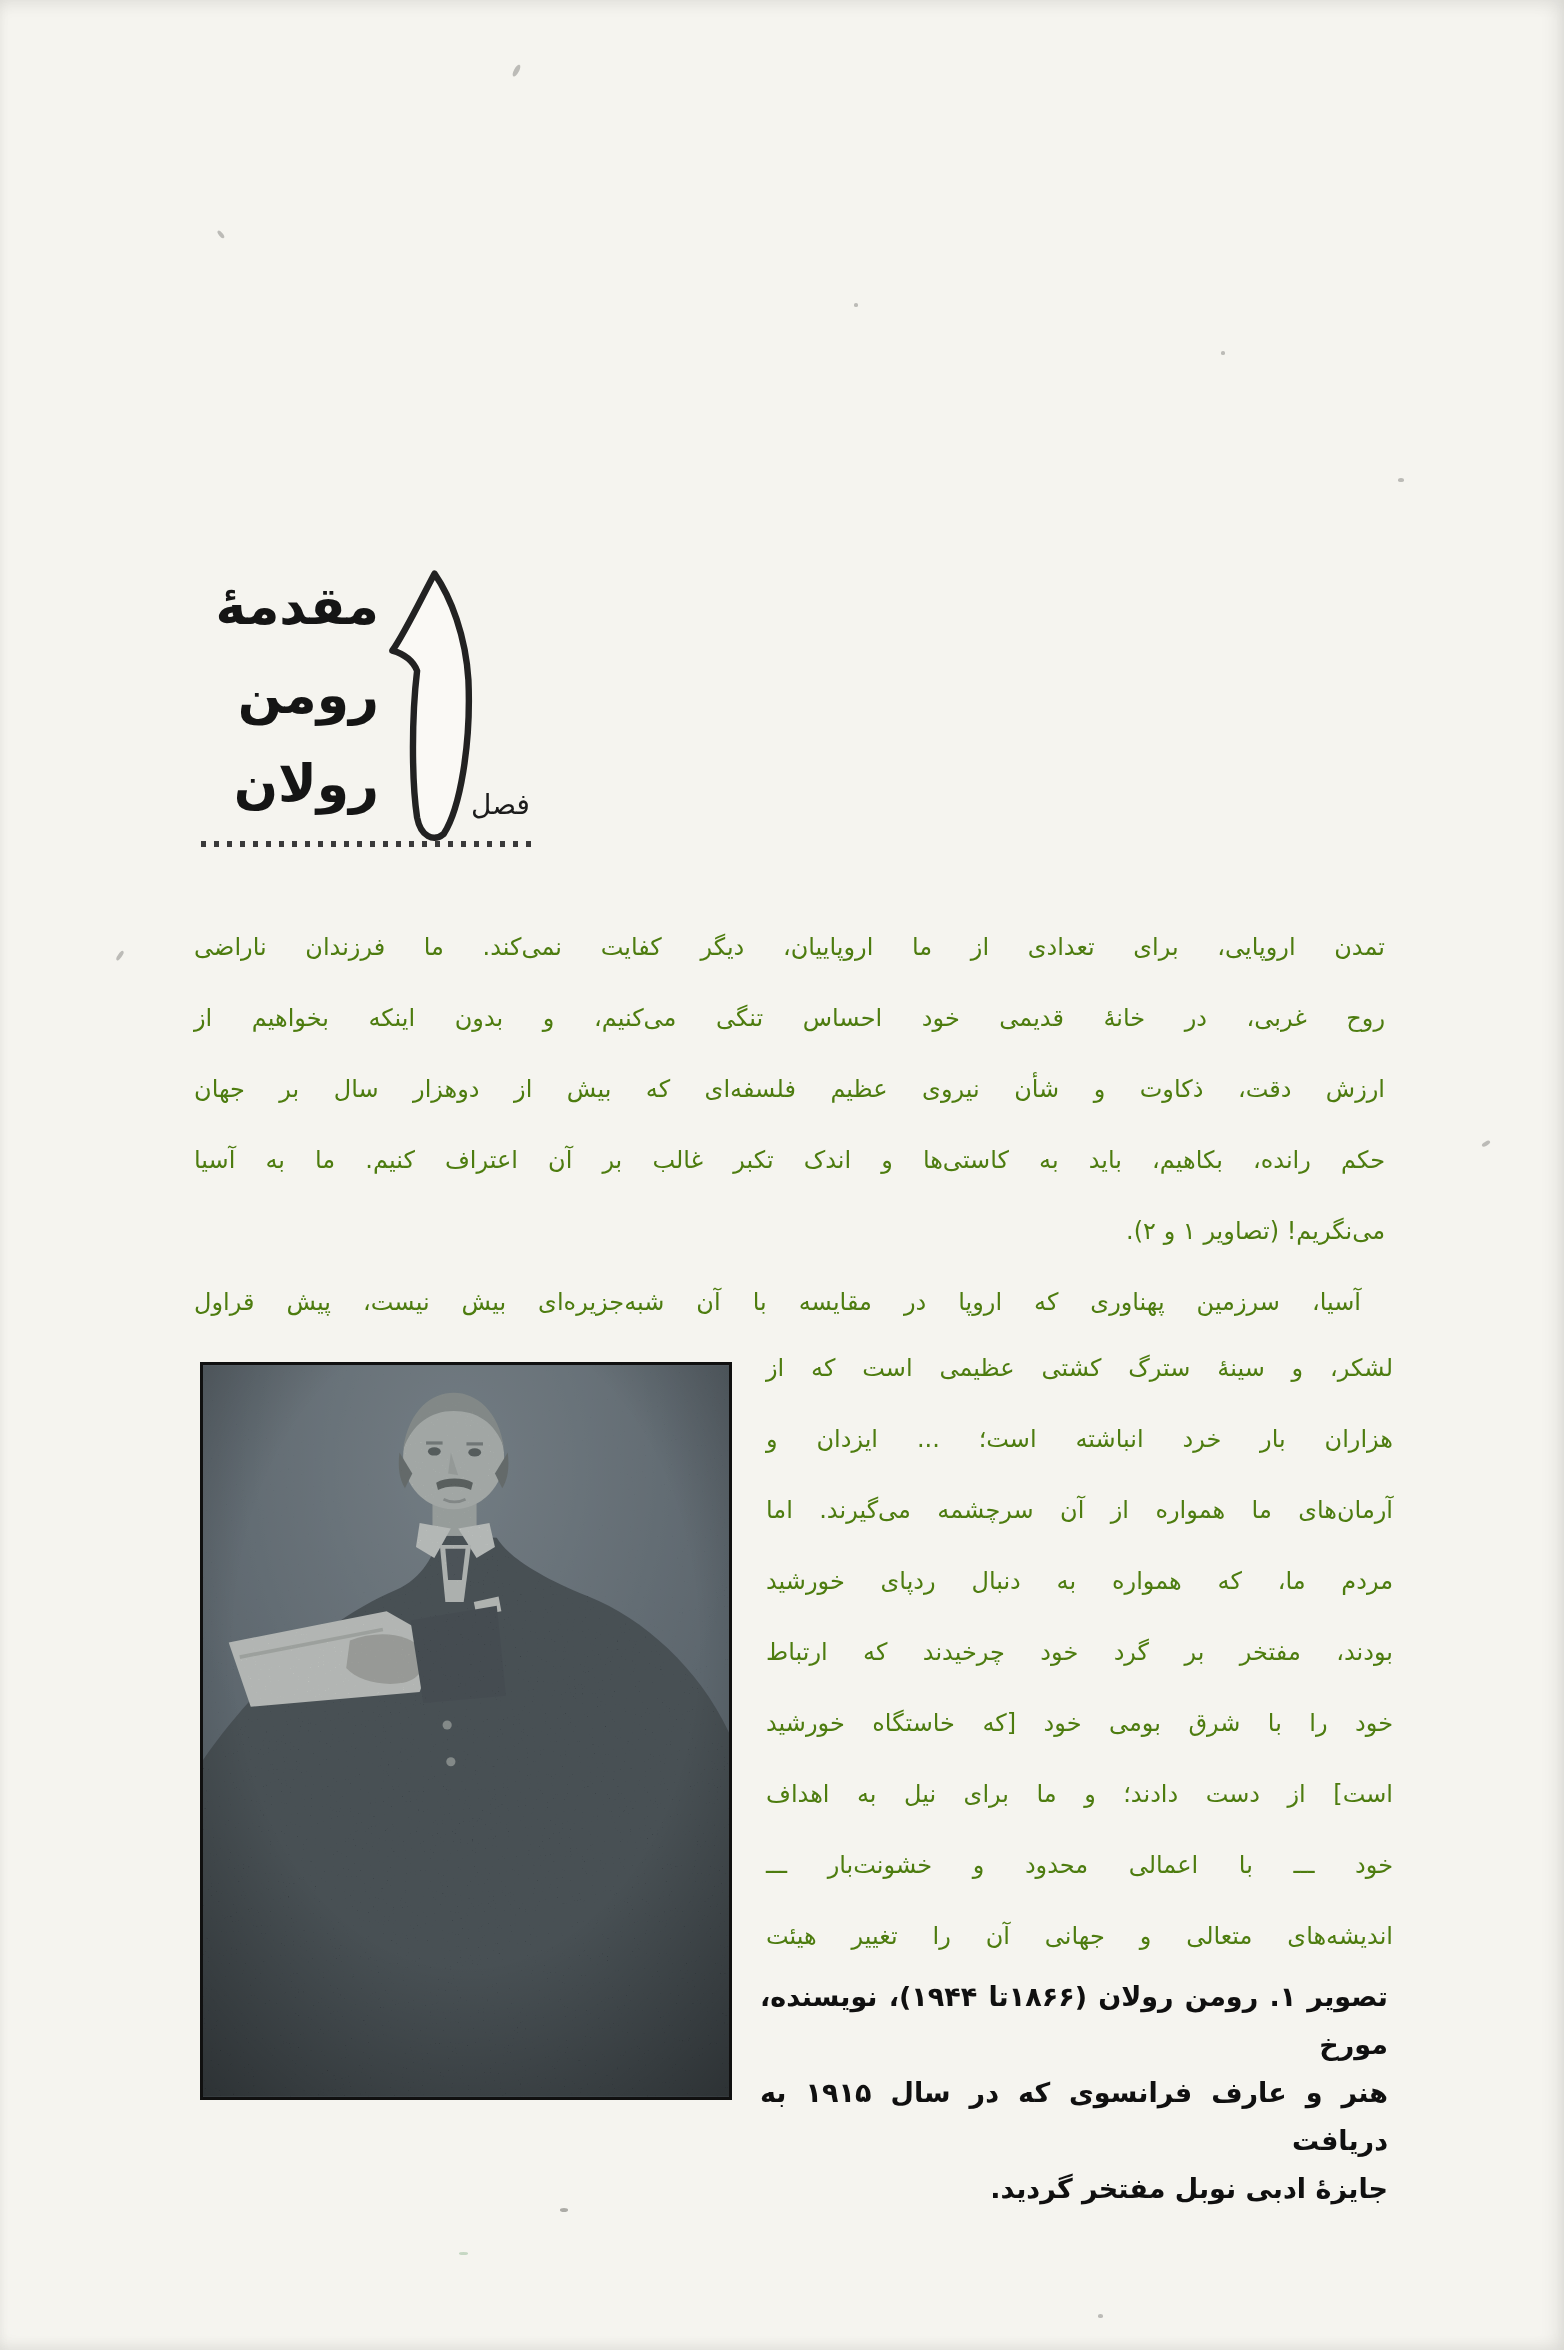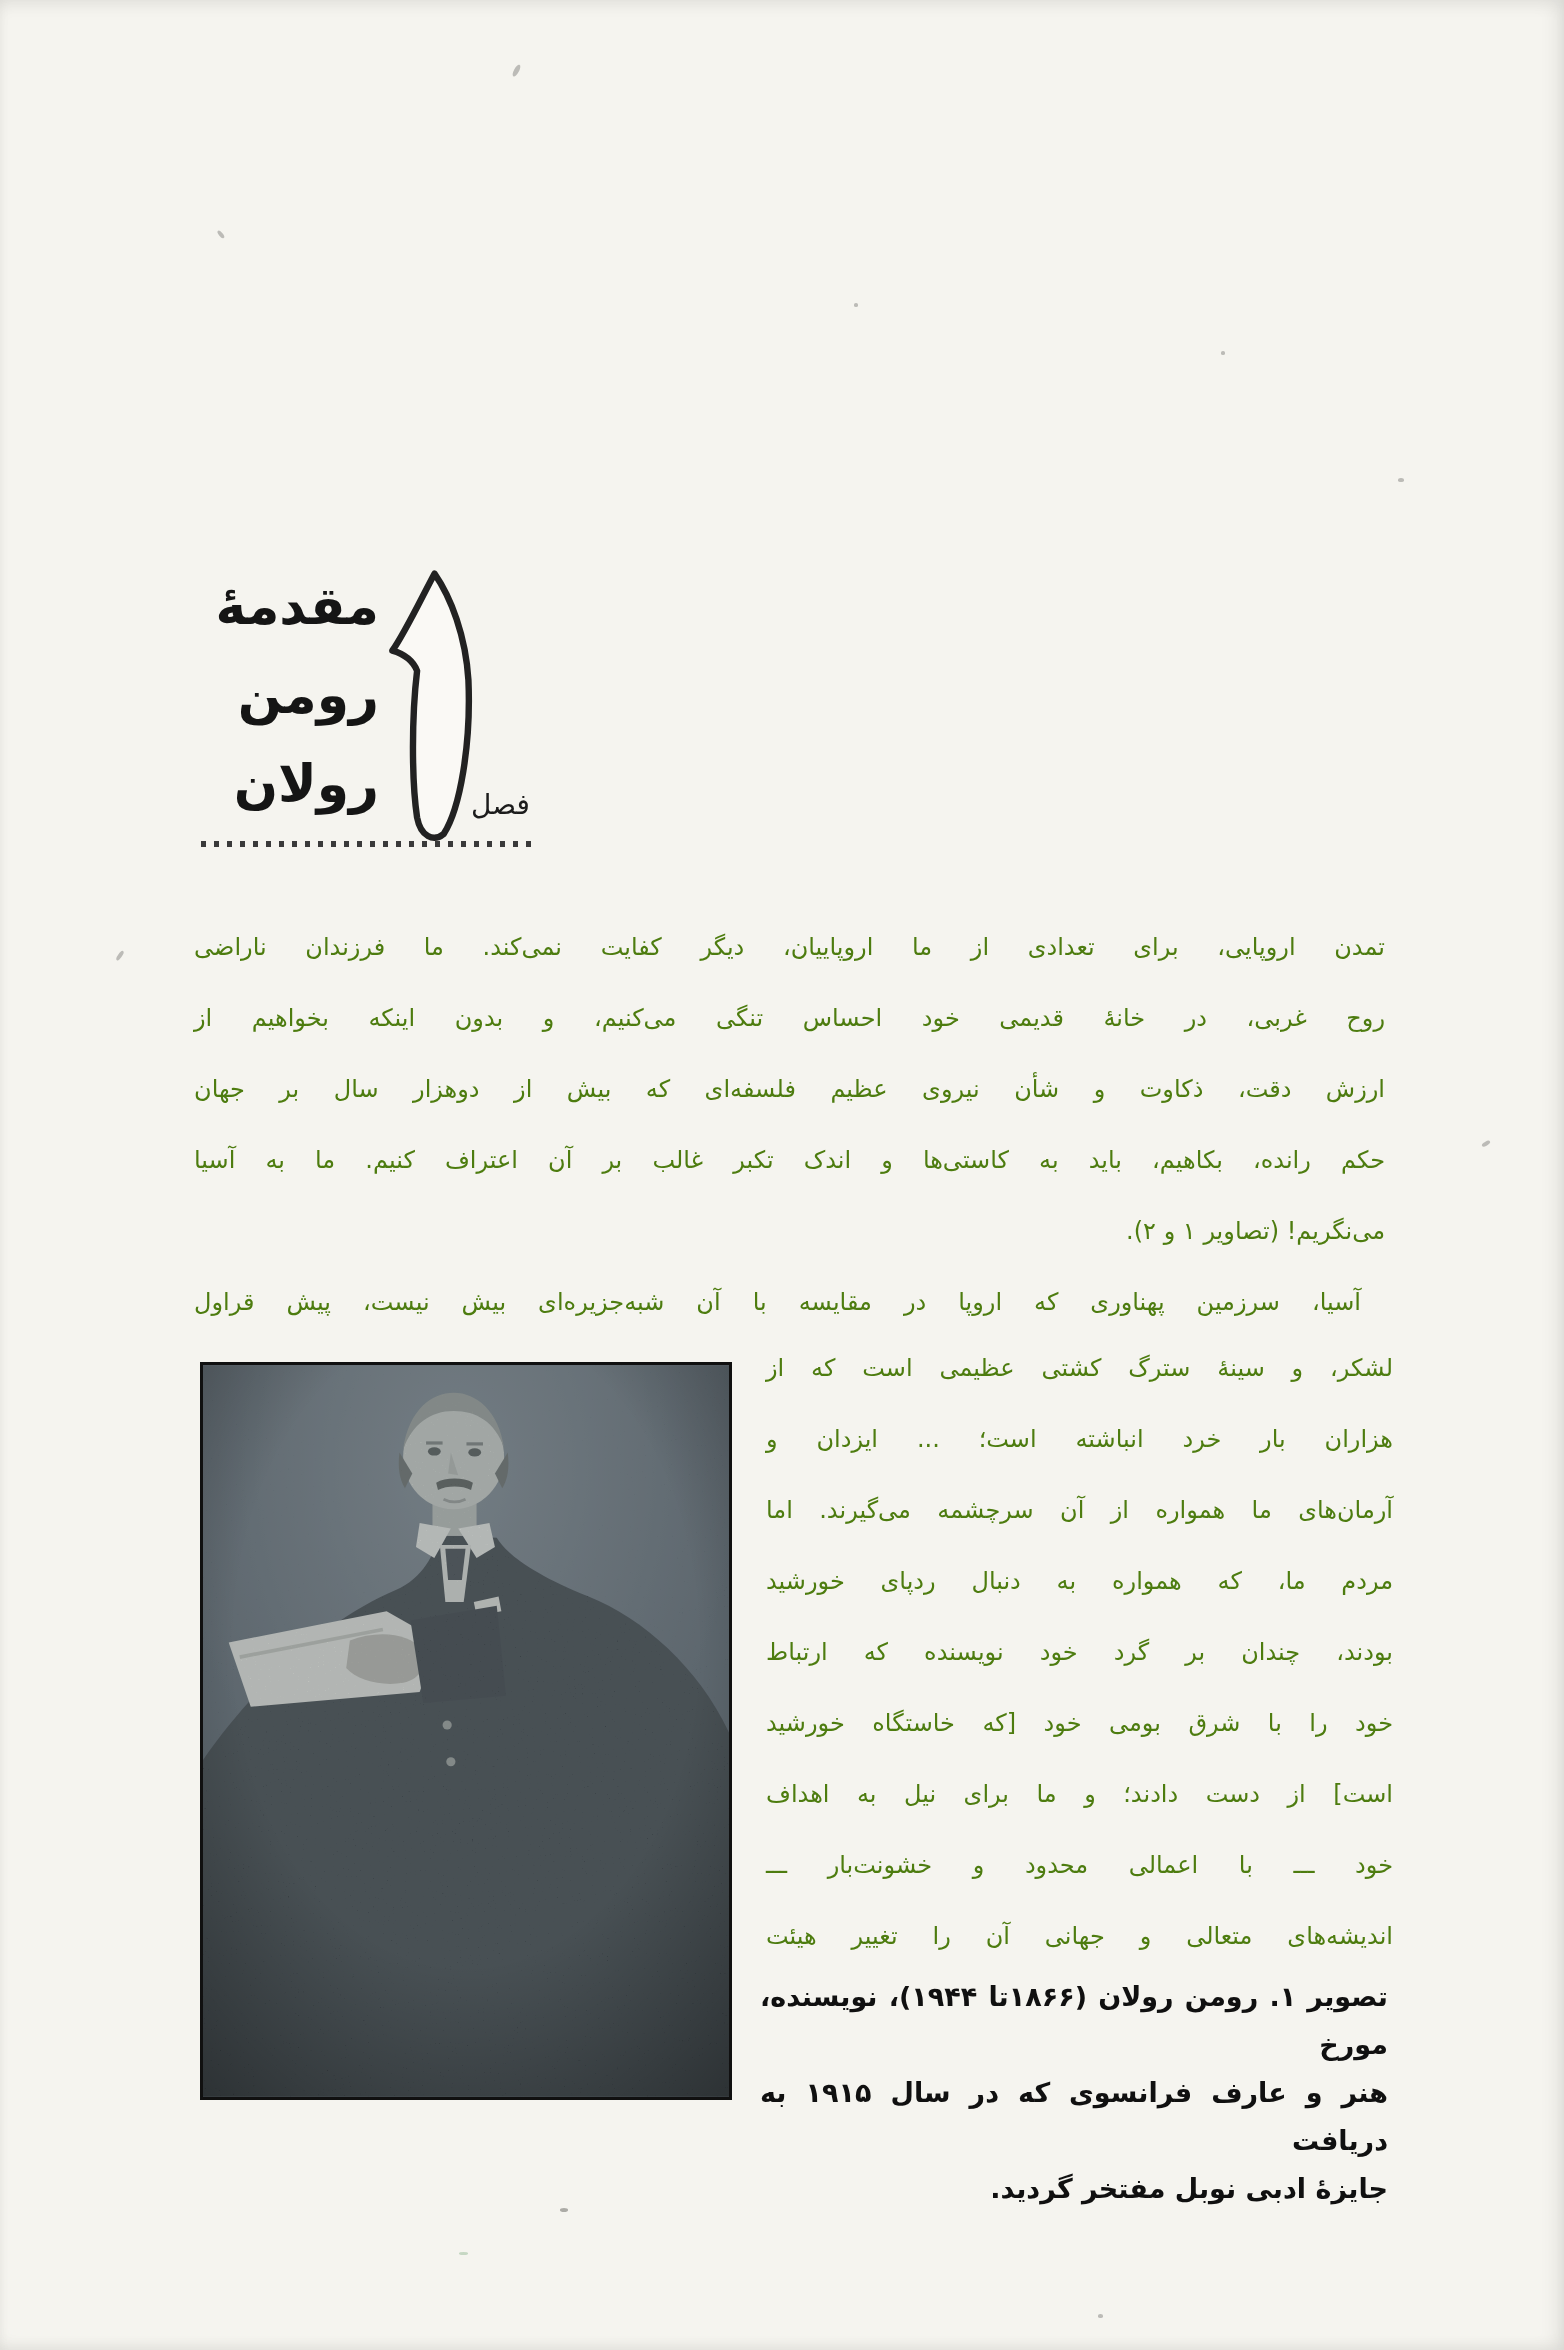--- a/index.html
+++ b/index.html
@@ -94,21 +94,21 @@
     <div class="ln">حکم رانده، بکاهیم، باید به کاستی‌ها و اندک تکبر غالب بر آن اعتراف کنیم. ما به آسیا</div>
     <div class="ln short">می‌نگریم! (تصاویر ۱ و ۲).</div>
     <div class="ln indent">آسیا، سرزمین پهناوری که اروپا در مقایسه با آن شبه‌جزیره‌ای بیش نیست، پیش قراول</div>
   </section>
 
   <section class="textblock col2">
     <div class="ln">لشکر، و سینهٔ سترگ کشتی عظیمی است که از</div>
     <div class="ln">هزاران بار خرد انباشته است؛ ... ایزدان و</div>
     <div class="ln">آرمان‌های ما همواره از آن سرچشمه می‌گیرند. اما</div>
     <div class="ln">مردم ما، که همواره به دنبال ردپای خورشید</div>
-    <div class="ln">بودند، چندان بر گرد خود نویسنده که ارتباط</div>
+    <div class="ln">بودند، مفتخر بر گرد خود چرخیدند که ارتباط</div>
     <div class="ln">خود را با شرق بومی خود [که خاستگاه خورشید</div>
     <div class="ln">است] از دست دادند؛ و ما برای نیل به اهداف</div>
     <div class="ln">خود ـــ با اعمالی محدود و خشونت‌بار ـــ</div>
     <div class="ln">اندیشه‌های متعالی و جهانی آن را تغییر هیئت</div>
   </section>
 
   <figure class="photo">
     <svg viewBox="0 0 573 797" role="img" aria-label="عکس سیاه و سفید رومن رولان">
       <defs>
         <radialGradient id="glow" cx="48%" cy="14%" r="55%">

